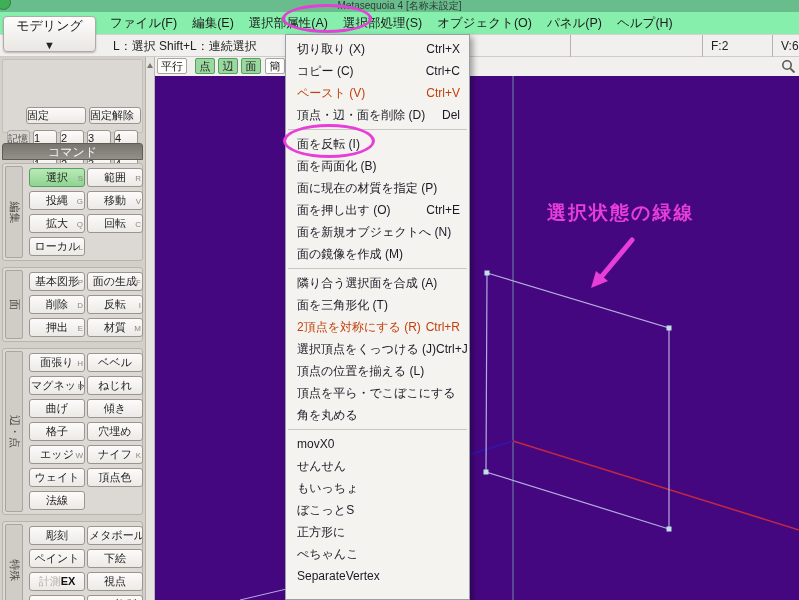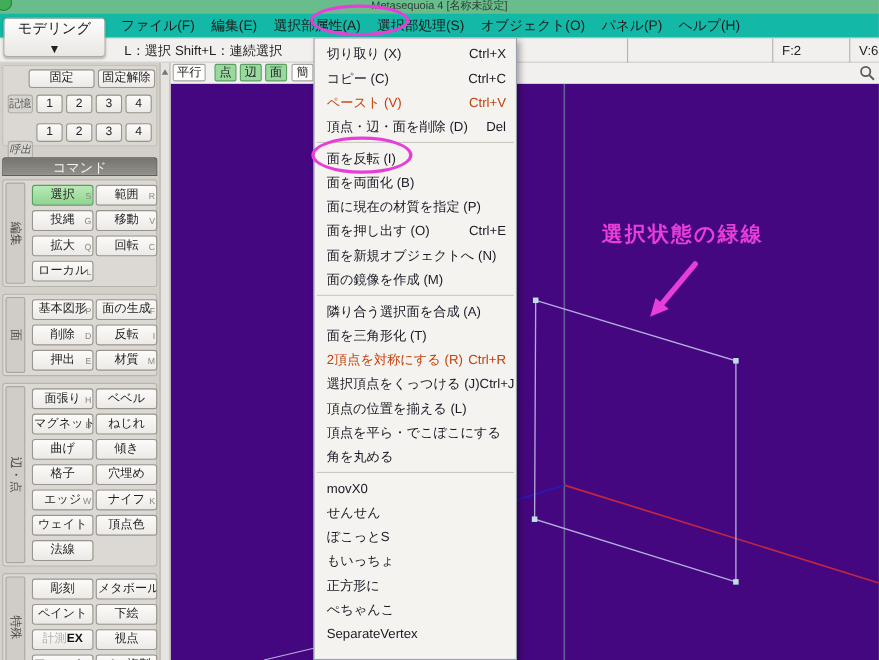--- a/index.html
+++ b/index.html
@@ -5,21 +5,21 @@
   html,body{margin:0;padding:0;background:#888;}
   *{box-sizing:border-box;font-family:"Liberation Sans","DejaVu Sans",sans-serif;}
   #app{position:relative;width:799px;height:600px;overflow:hidden;background:#f1f0ee;}
 
   
   .titlebar{position:absolute;left:0;top:0;width:799px;height:12px;background:var(--titlebar-green,#69bd8d);z-index:10;}
   .titlebar .title{position:absolute;left:0;right:0;top:0;text-align:center;font-size:10px;line-height:12px;color:#2e3d33;}
   .logo{position:absolute;left:-4px;top:-5px;width:15px;height:15px;border-radius:50%;background:#3fae57;border:1px solid #2c7f3e;}
 
   
-  .menubar{position:absolute;left:0;top:12px;width:799px;height:23px;background:#14b8a6;border-bottom:1px solid #d6d3ce;display:flex;align-items:center;padding-left:110px;gap:15px;z-index:11;}
+  .menubar{position:absolute;left:0;top:12px;width:799px;height:23px;background:#86efac;border-bottom:1px solid #d6d3ce;display:flex;align-items:center;padding-left:110px;gap:15px;z-index:11;}
   .mb-item{font-size:12.5px;color:#1c1c1c;white-space:nowrap;}
 
   
   .statusrow{position:absolute;left:0;top:35px;width:799px;height:22px;background:#f1f0ee;border-bottom:1px solid #cfccc7;z-index:11;}
   .status-hint{position:absolute;left:113px;top:0;line-height:22px;font-size:12px;color:#222;white-space:nowrap;}
   .cell{position:absolute;top:0;height:22px;border-left:1px solid #b5b2ad;font-size:12px;color:#222;line-height:22px;padding-left:8px;}
   .cell-empty{left:570px;width:132px;}
   .cell-f{left:702px;width:70px;}
   .cell-v{left:772px;width:33px;}
 
@@ -52,21 +52,21 @@
   .ctx-sep{border-top:1px solid #c9c7c2;margin:3px 2px;height:0;}
 
   
   .hl-ellipse{position:absolute;border:3px solid var(--accent-pink,#e83ed8);border-radius:50%;z-index:50;background:transparent;}
   .hl-menu{left:282px;top:4px;width:90px;height:29px;}
   .hl-item{left:283px;top:124px;width:92px;height:34px;}
 
   
   .sidebar{position:absolute;left:0;top:57px;width:146px;height:543px;background:#d3d0ca;border-right:1px solid #b5b1ab;z-index:6;overflow:hidden;}
   .toppanel{position:absolute;left:2px;top:2px;width:141px;height:74px;background:#dbd8d3;border:1px solid #c3c0ba;border-radius:2px;}
-  .sbtn{position:absolute;height:17px;background:linear-gradient(#fcfbfa,#eceae6);border:1px solid #9a968f;border-radius:3px;font-size:11px;text-align:center;line-height:15px;color:#222;overflow:hidden;white-space:nowrap;}
+  .sbtn{position:absolute;height:17px;background:linear-gradient(#fcfbfa,#eceae6);border:1px solid #9a968f;border-radius:3px;font-size:11px;line-height:15px;color:#222;overflow:hidden;white-space:nowrap;margin-top:44px;}
   .flatlbl{background:#d8d5d0;border:1px solid #b0aca6;font-size:10px;color:#555;}
   .cmd-header{position:absolute;left:2px;top:86px;width:141px;height:17px;background:linear-gradient(#77756f,#93908a);border:1px solid #5f5d58;border-radius:3px 3px 0 0;color:#f5f4f1;font-size:12px;text-align:center;line-height:16px;}
   .groups{position:absolute;left:2px;top:106px;width:141px;}
   .group{position:relative;background:#dcd9d4;border:1px solid #b7b3ad;border-radius:3px;margin-bottom:6px;padding:4px 2px 4px 26px;}
   .group-tab{position:absolute;left:2px;top:2px;bottom:2px;width:18px;background:#d0cdc7;border:1px solid #aaa69f;border-radius:2px;display:flex;align-items:center;justify-content:center;overflow:hidden;}
   .group-tab span{display:block;transform:rotate(90deg);font-size:11px;color:#4a4844;white-space:nowrap;}
   .ggrid{display:grid;grid-template-columns:56px 56px;gap:4px 2px;}
   .cbtn{position:relative;height:19px;background:linear-gradient(#fcfbfa,#eceae6);border:1px solid #9a968f;border-radius:3px;font-size:11px;color:#222;text-align:center;line-height:17px;overflow:hidden;white-space:nowrap;padding:0 1px;}
   .cbtn .key{position:absolute;right:1px;bottom:-1px;font-size:8px;color:#8a8781;}
   .cbtn.active{background:linear-gradient(#b9eab6,#8fd492);border-color:#55a05e;}
@@ -305,25 +305,25 @@
       <div class="ctx-sep"></div>
       <div class="ctx-item">
         <span>movX0</span>
         <span class="sc"></span>
       </div>
       <div class="ctx-item">
         <span>せんせん</span>
         <span class="sc"></span>
       </div>
       <div class="ctx-item">
+        <span>もいっちょ</span>
+        <span class="sc"></span>
+      </div>
+      <div class="ctx-item">
         <span>ぼこっとS</span>
-        <span class="sc"></span>
-      </div>
-      <div class="ctx-item">
-        <span>もいっちょ</span>
         <span class="sc"></span>
       </div>
       <div class="ctx-item">
         <span>正方形に</span>
         <span class="sc"></span>
       </div>
       <div class="ctx-item">
         <span>ぺちゃんこ</span>
         <span class="sc"></span>
       </div>

